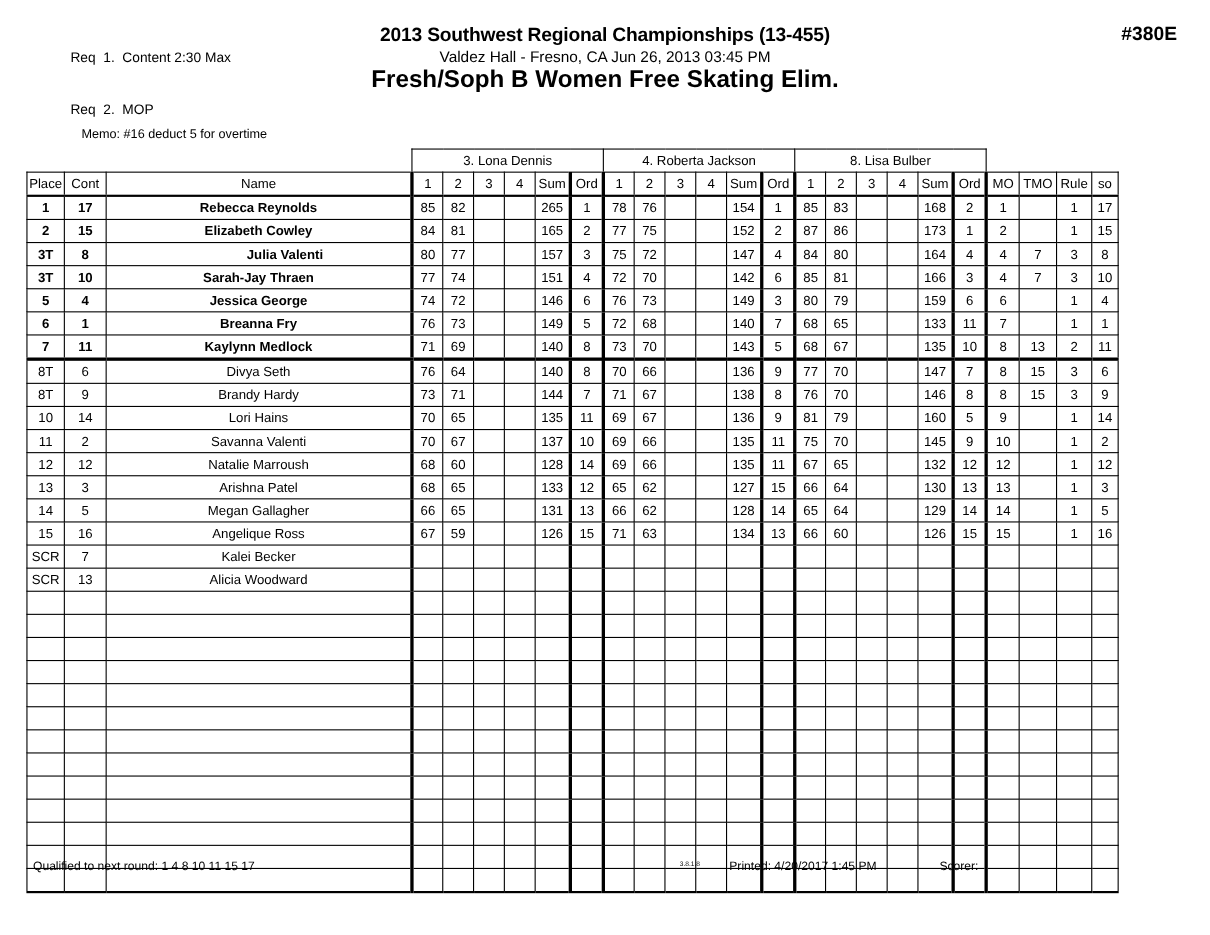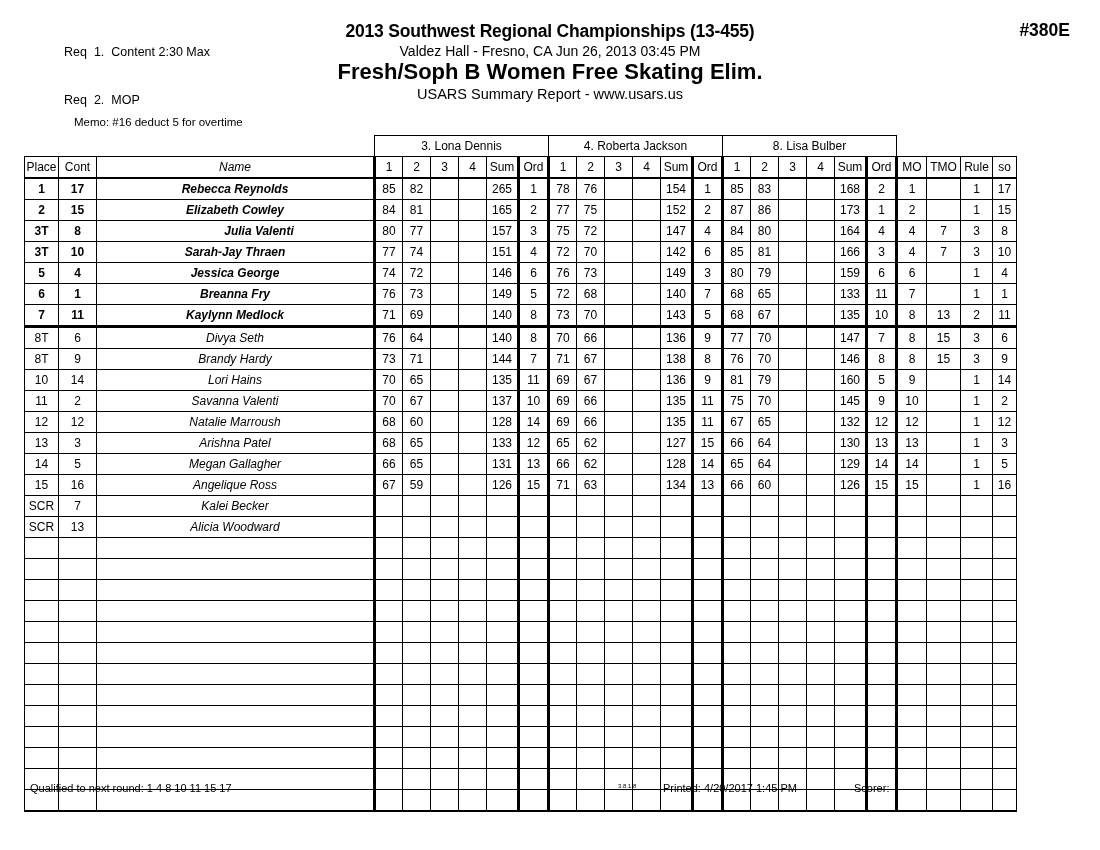--- a/index.html
+++ b/index.html
@@ -28,21 +28,21 @@
     font-size:12px;font-weight:normal;
     padding:0;margin:0;height:20px;
     text-align:center;vertical-align:middle;
     overflow:hidden;white-space:nowrap;
   }
   
   .sep-l{border-left:3px solid #000 !important;}
   .sep-r{border-right:3px solid #000 !important;}
   .blank-top{border:none !important;}
   .jname{text-align:left;padding-left:5px;font-size:12px;}
-  .namecell{text-align:left;padding-left:6px;font-style:italic;}
+  .namecell{text-align:left;padding-left:6px;}
   .ordcell{font-weight:bold;}
   .rowsep-bottom td{border-bottom:3px solid #000 !important;}
   .hdrrow td{border-bottom:2px solid #000 !important;}
   .lastrow td{border-bottom:2px solid #000 !important;}
 
   
   .footer{position:absolute;left:24px;top:782px;width:1052px;font-size:11px;}
   .f-qual{position:absolute;left:6px;top:0;text-align:center;}
   .f-ver{position:absolute;left:594px;top:1px;font-size:6px;}
   .f-printed{position:absolute;left:639px;top:0;}
@@ -57,21 +57,20 @@
     <div>Req  1.  Content 2:30 Max</div>
     <div>Req  2.  MOP</div>
   </div>
 
   <div class="memo">Memo: #16 deduct 5 for overtime</div>
 
   <div class="title-wrap">
     <div class="t1">2013 Southwest Regional Championships (13-455)</div>
     <div class="t2">Valdez Hall - Fresno, CA  Jun 26, 2013  03:45 PM</div>
     <div class="t3">Fresh/Soph B Women Free Skating Elim.</div>
-    <div class="t4">USARS Summary Report - www.usars.us</div>
   </div>
 
   <div class="evtnum">#380E</div>
 
   <table class="tbl" id="main-table">
     <colgroup>
       <col style="width:34px">
         <col style="width:38px">
         <col style="width:278px">
       <col style="width:28px">

